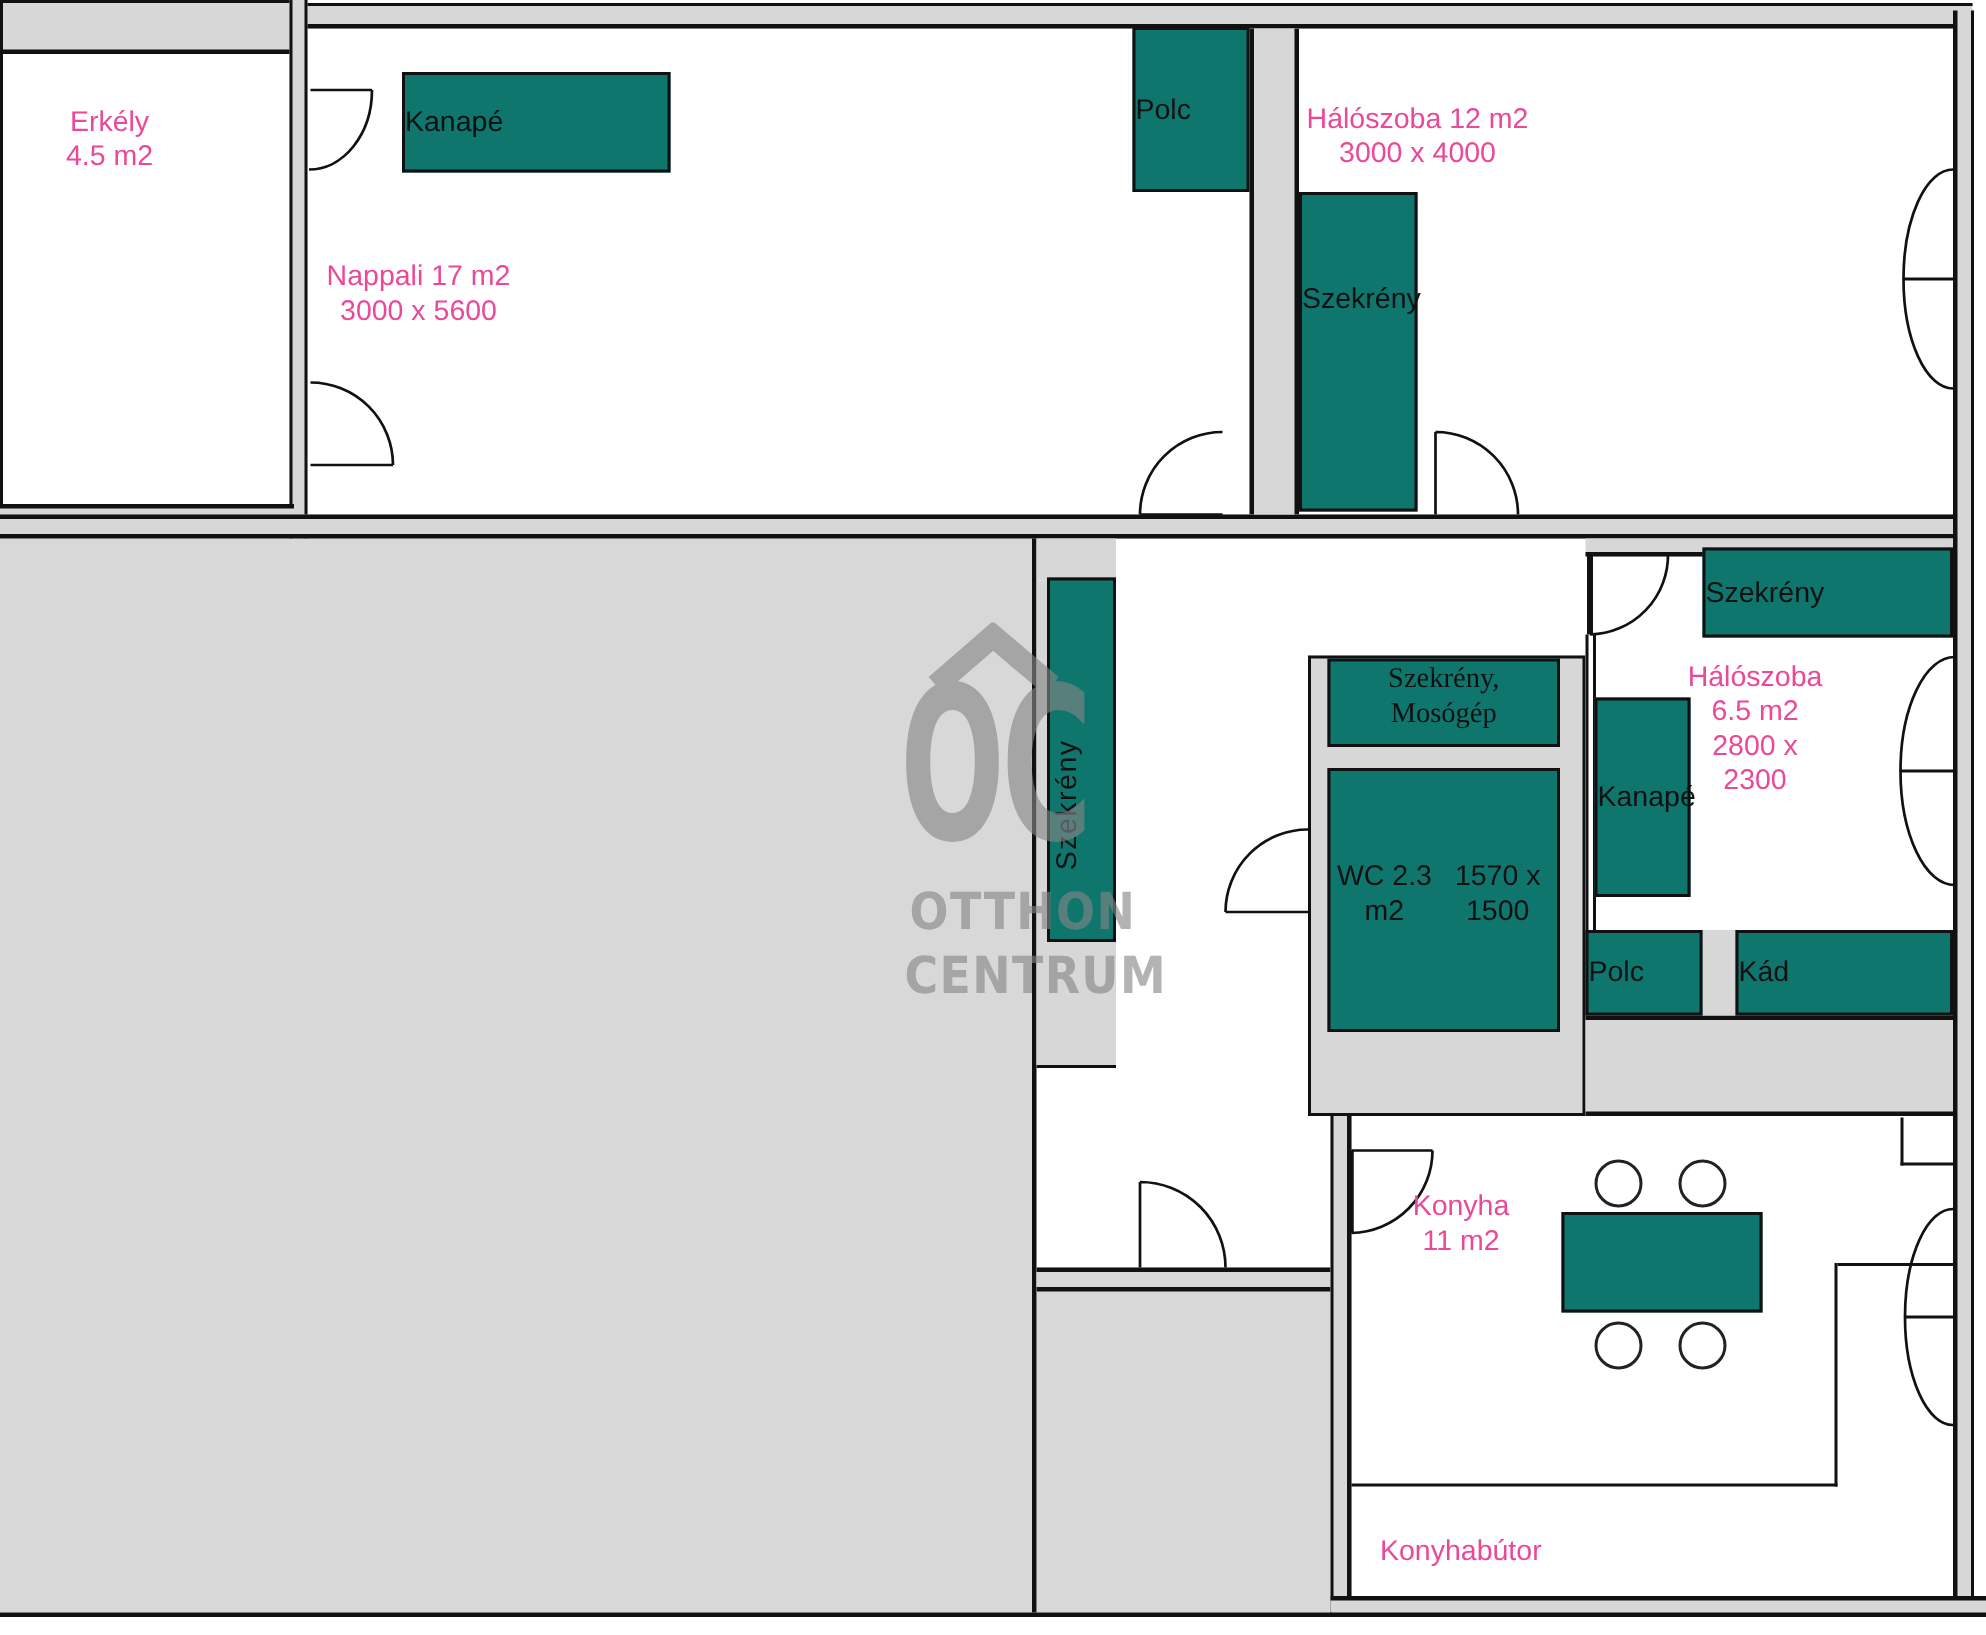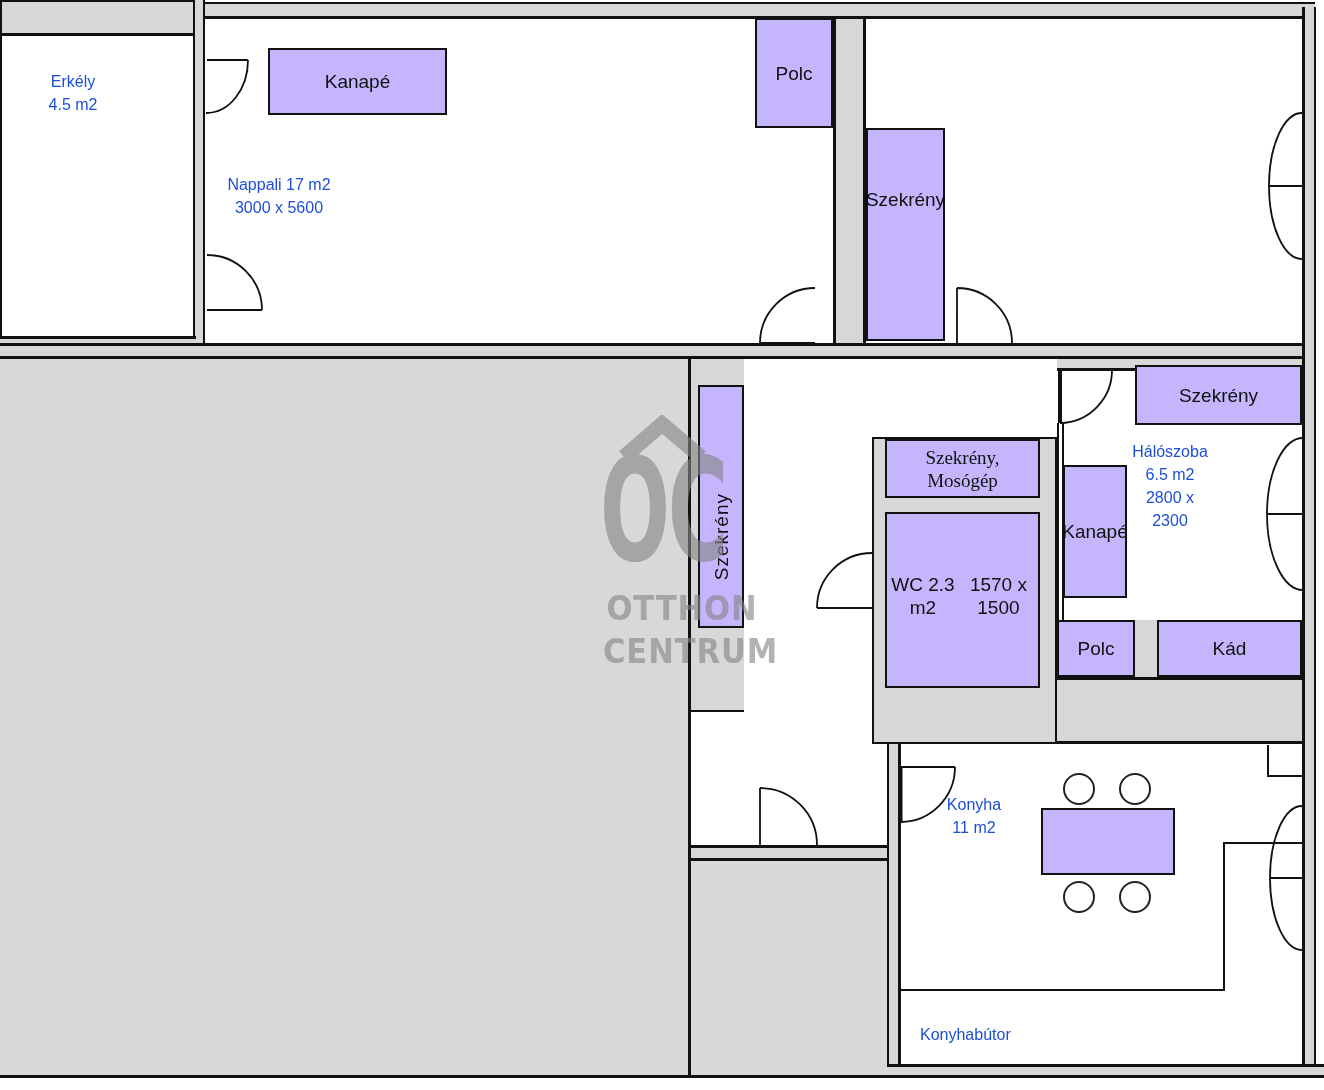--- a/index.html
+++ b/index.html
@@ -8,26 +8,26 @@
   html,body{margin:0;padding:0;background:#ffffff;}
   #plan{
     position:relative;width:1324px;height:1090px;background:#ffffff;overflow:hidden;
     font-family:"Liberation Sans",sans-serif;color:#111;
   }
   .abs{position:absolute;box-sizing:border-box;}
   .wall{background:var(--wall-fill,#d7d7d7);}
   .floor{background:var(--floor-fill,#d8d8d8);}
   .blk{background:var(--line,#111);}
   .box{
-    background:#c4b5fd;border:2px solid var(--line,#111);
-    display:flex;align-items:center;justify-content:center;text-align:center;
+    background:#0f766e;border:2px solid var(--line,#111);
+    display:flex;align-items:center;text-align:center;
     font-size:19px;line-height:23px;
   }
   .lbl{
-    position:absolute;font-size:16px;line-height:23px;text-align:center;color:#1d4ed8;
+    position:absolute;font-size:19px;line-height:23px;text-align:center;color:#ec4899;
   }
   .vtext{
     writing-mode:vertical-rl;transform:rotate(180deg);letter-spacing:1px;
   }
   svg.layer{position:absolute;left:0;top:0;pointer-events:none;}
   #watermark{position:absolute;left:0;top:0;width:1324px;height:998px;opacity:.62;pointer-events:none;z-index:60;}
   #wm-oc{
     position:absolute;left:600px;top:440px;width:140px;text-align:center;
     font-family:"DejaVu Sans",sans-serif;font-weight:bold;font-size:142px;line-height:1;
     letter-spacing:-4px;color:var(--watermark,#868686);
@@ -135,20 +135,24 @@
   </svg>
 
   <div class="lbl" style="left:13px;top:70px;width:120px;">
     <div>Erkély</div>
     <div>4.5 m2</div>
   </div>
   <div class="lbl" style="left:179px;top:173px;width:200px;">
     <div>Nappali 17 m2</div>
     <div>3000 x 5600</div>
   </div>
+  <div class="lbl" style="left:845px;top:68px;width:200px;">
+    <div>Hálószoba 12 m2</div>
+    <div>3000 x 4000</div>
+  </div>
   <div class="lbl" style="left:1105px;top:440px;width:130px;">
     <div>Hálószoba</div>
     <div>6.5 m2</div>
     <div>2800 x</div>
     <div>2300</div>
   </div>
   <div class="lbl" style="left:914px;top:793px;width:120px;">
     <div>Konyha</div>
     <div>11 m2</div>
   </div>

